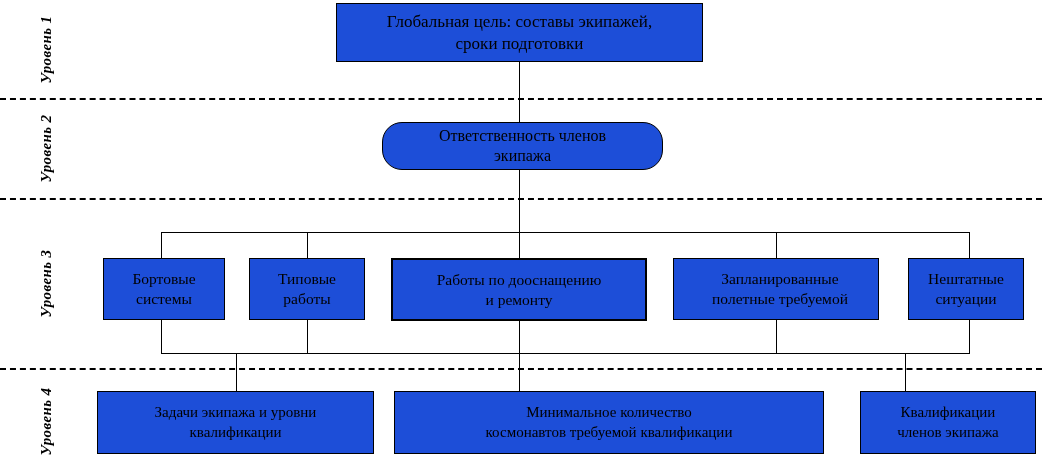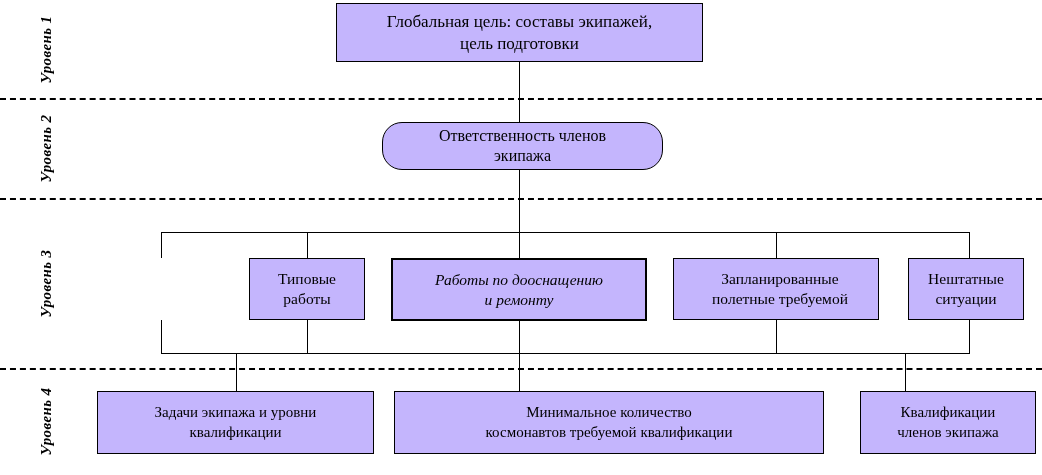--- a/index.html
+++ b/index.html
@@ -41,30 +41,30 @@
     width:1042px;
     height:0;
     border-top:2px dashed #000;
   }
 
   
   .node{
     position:absolute;
     box-sizing:border-box;
     border:1px solid #000;
-    background:#c4b5fd;
+    background:#1d4ed8;
     display:flex;
     align-items:center;
     justify-content:center;
     text-align:center;
     line-height:1.28;
     padding:2px 4px;
     z-index:3;
   }
-  .node.thick{border-width:2px;font-style:italic;}
+  .node.thick{border-width:2px;}
   .node .txt{display:block;}
 
   .fs-root{font-size:17px;}
   .fs-l2{font-size:16px;border-radius:20px;}
   .fs-l3{font-size:15.5px;}
   .fs-l3s{font-size:15.5px;}
   .fs-l4{font-size:15px;}
 
   
   .vline{
@@ -120,31 +120,37 @@
 
   <div class="hline" style="left:161px;top:353px;width:809px;"></div>
 
   <div class="vline" style="left:236px;top:353px;height:38px;"></div>
   <div class="vline" style="left:519px;top:353px;height:38px;"></div>
   <div class="vline" style="left:905px;top:353px;height:38px;"></div>
 
   <div class="node fs-root" style="left:336px;top:3px;width:367px;height:59px;">
     <span class="txt">
       <span>Глобальная цель: составы экипажей,</span><br>
-      <span>цель подготовки</span>
+      <span>сроки подготовки</span>
     </span>
   </div>
 
   <div class="node fs-l2" style="left:382px;top:122px;width:281px;height:48px;">
     <span class="txt">
       <span>Ответственность членов</span><br>
       <span>экипажа</span>
     </span>
   </div>
 
+  <div class="node fs-l3s" style="left:103px;top:258px;width:122px;height:62px;">
+    <span class="txt">
+      <span>Бортовые</span><br>
+      <span>системы</span>
+    </span>
+  </div>
 
   <div class="node fs-l3s" style="left:249px;top:258px;width:116px;height:62px;">
     <span class="txt">
       <span>Типовые</span><br>
       <span>работы</span>
     </span>
   </div>
 
   <div class="node fs-l3 thick" style="left:391px;top:258px;width:256px;height:63px;">
     <span class="txt">

